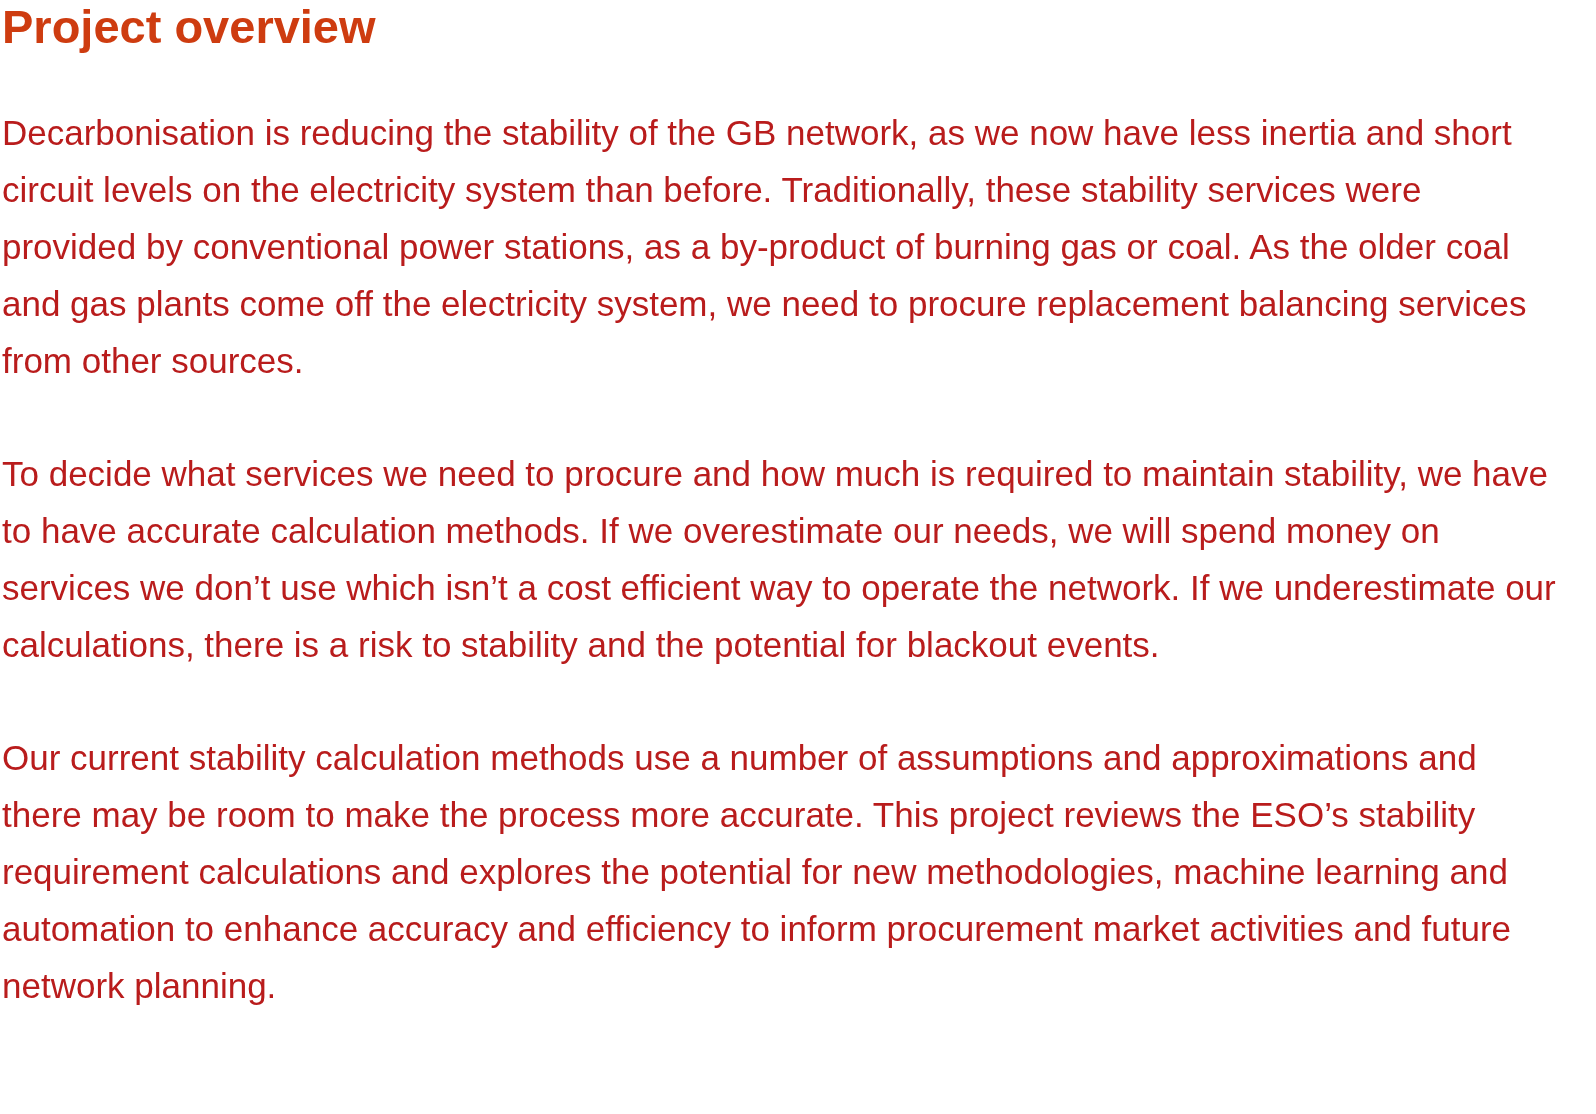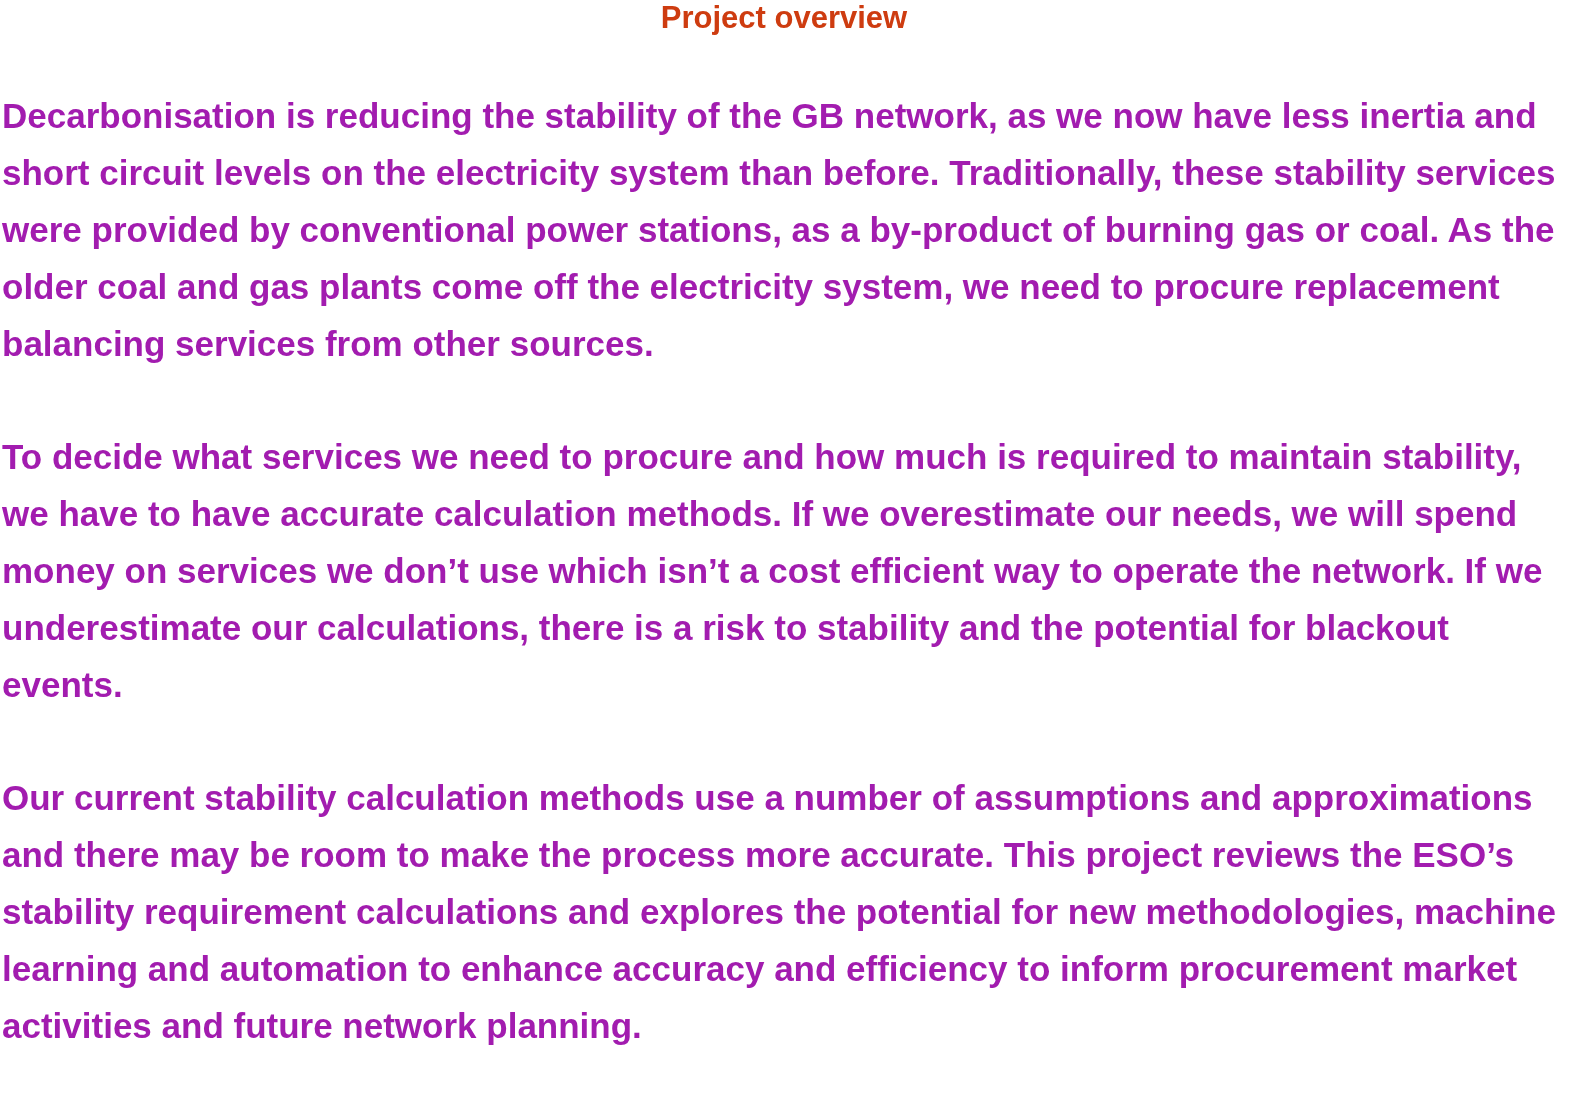--- a/index.html
+++ b/index.html
@@ -13,34 +13,33 @@
     overflow: hidden;
     font-family: "Liberation Sans", "DejaVu Sans", sans-serif;
   }
   .article {
     box-sizing: border-box;
     width: 1596px;
     padding: 2px 30px 0 2px;
   }
   .page-title {
     margin: 0 0 52px 0;
-    font-size: 31px;
+    font-size: 47px;
     line-height: 1.06;
     font-weight: 700;
     color: #ce3c10;
     letter-spacing: 0;
-    text-align: center;
   }
   .body-paragraph {
     margin: 0 0 56px 0;
     max-width: 1562px;
     font-size: 35px;
     line-height: 57px;
-    font-weight: 700;
-    color: #a21caf;
+    font-weight: 400;
+    color: #b91c1c;
   }
   .body-paragraph:last-child {
     margin-bottom: 0;
   }
 </style>
 </head>
 <body>
 
 <main class="article">
   <h1 class="page-title">Project overview</h1>

